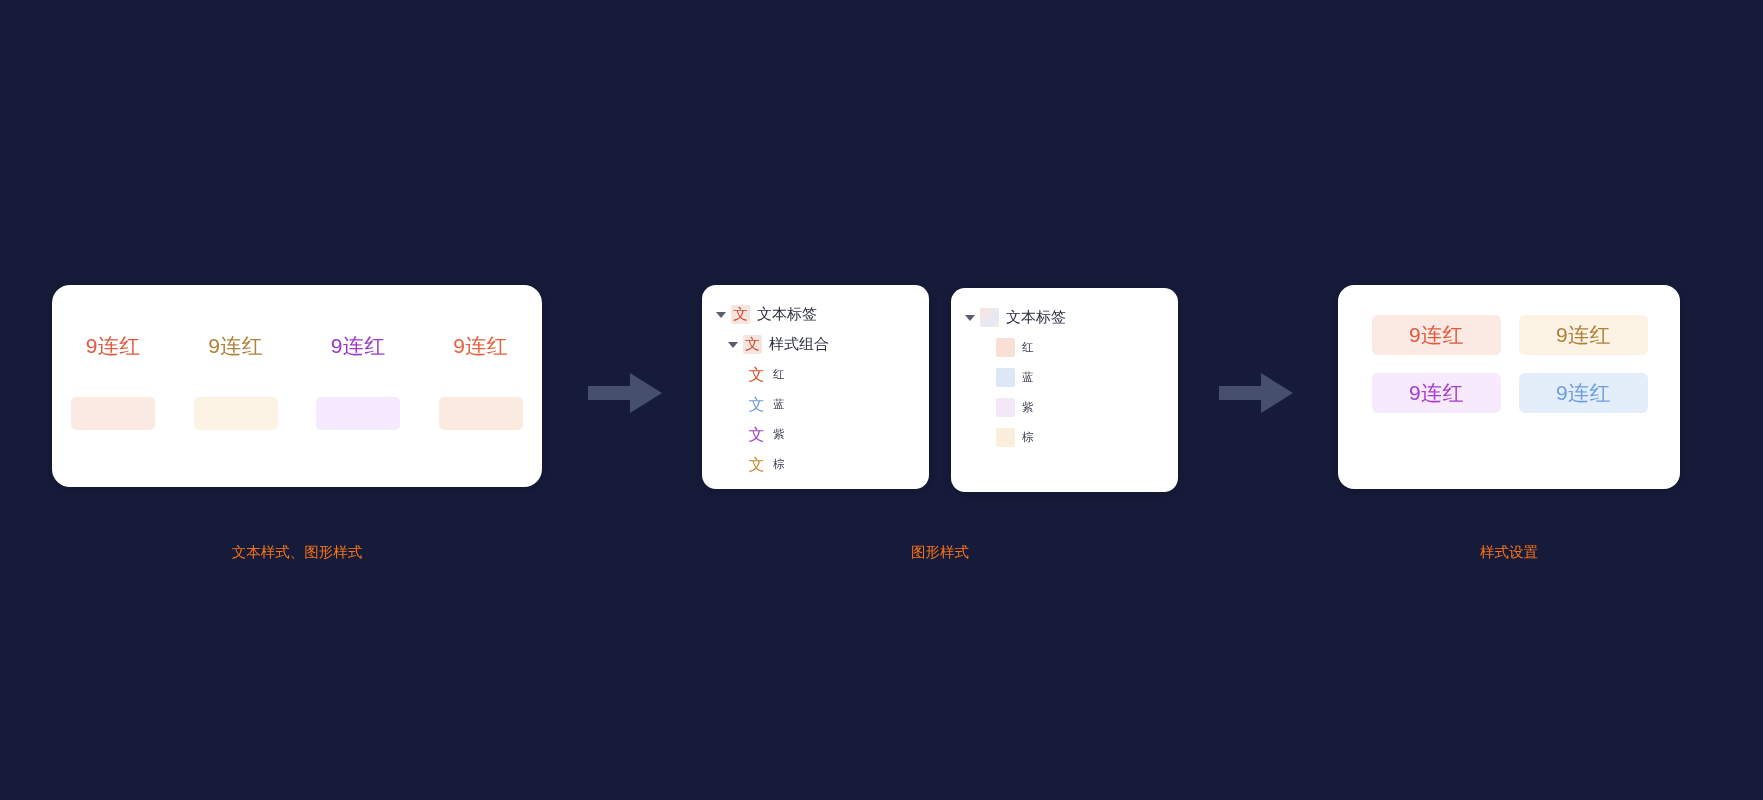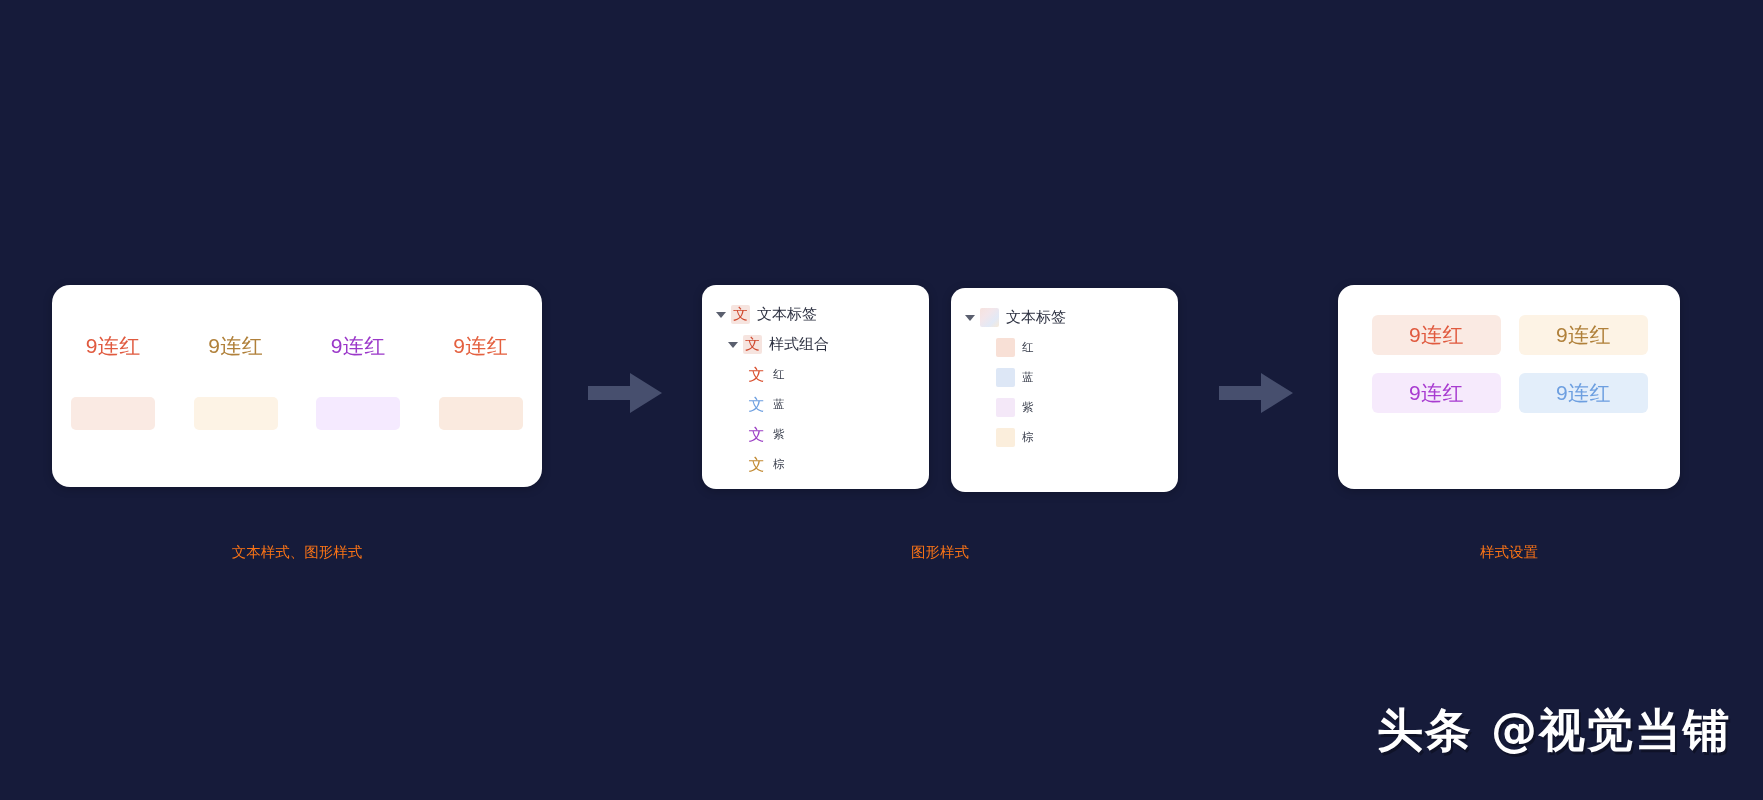--- a/index.html
+++ b/index.html
@@ -330,15 +330,14 @@
   <div class="card" id="panel-combined">
     <div class="combined-grid">
       <div class="tag" style="color: rgb(224, 90, 63); background: rgb(250, 234, 227);">9连红</div>
       <div class="tag" style="color: rgb(176, 128, 58); background: rgb(253, 243, 229);">9连红</div>
       <div class="tag" style="color: rgb(168, 59, 208); background: rgb(246, 234, 252);">9连红</div>
       <div class="tag" style="color: rgb(109, 159, 224); background: rgb(227, 238, 250);">9连红</div>
     </div>
   </div>
   <div class="caption" id="caption-3">样式设置</div>
 
-  <div id="watermark">头条 @视觉当铺</div>
 
 </div>
 
 </body></html>

